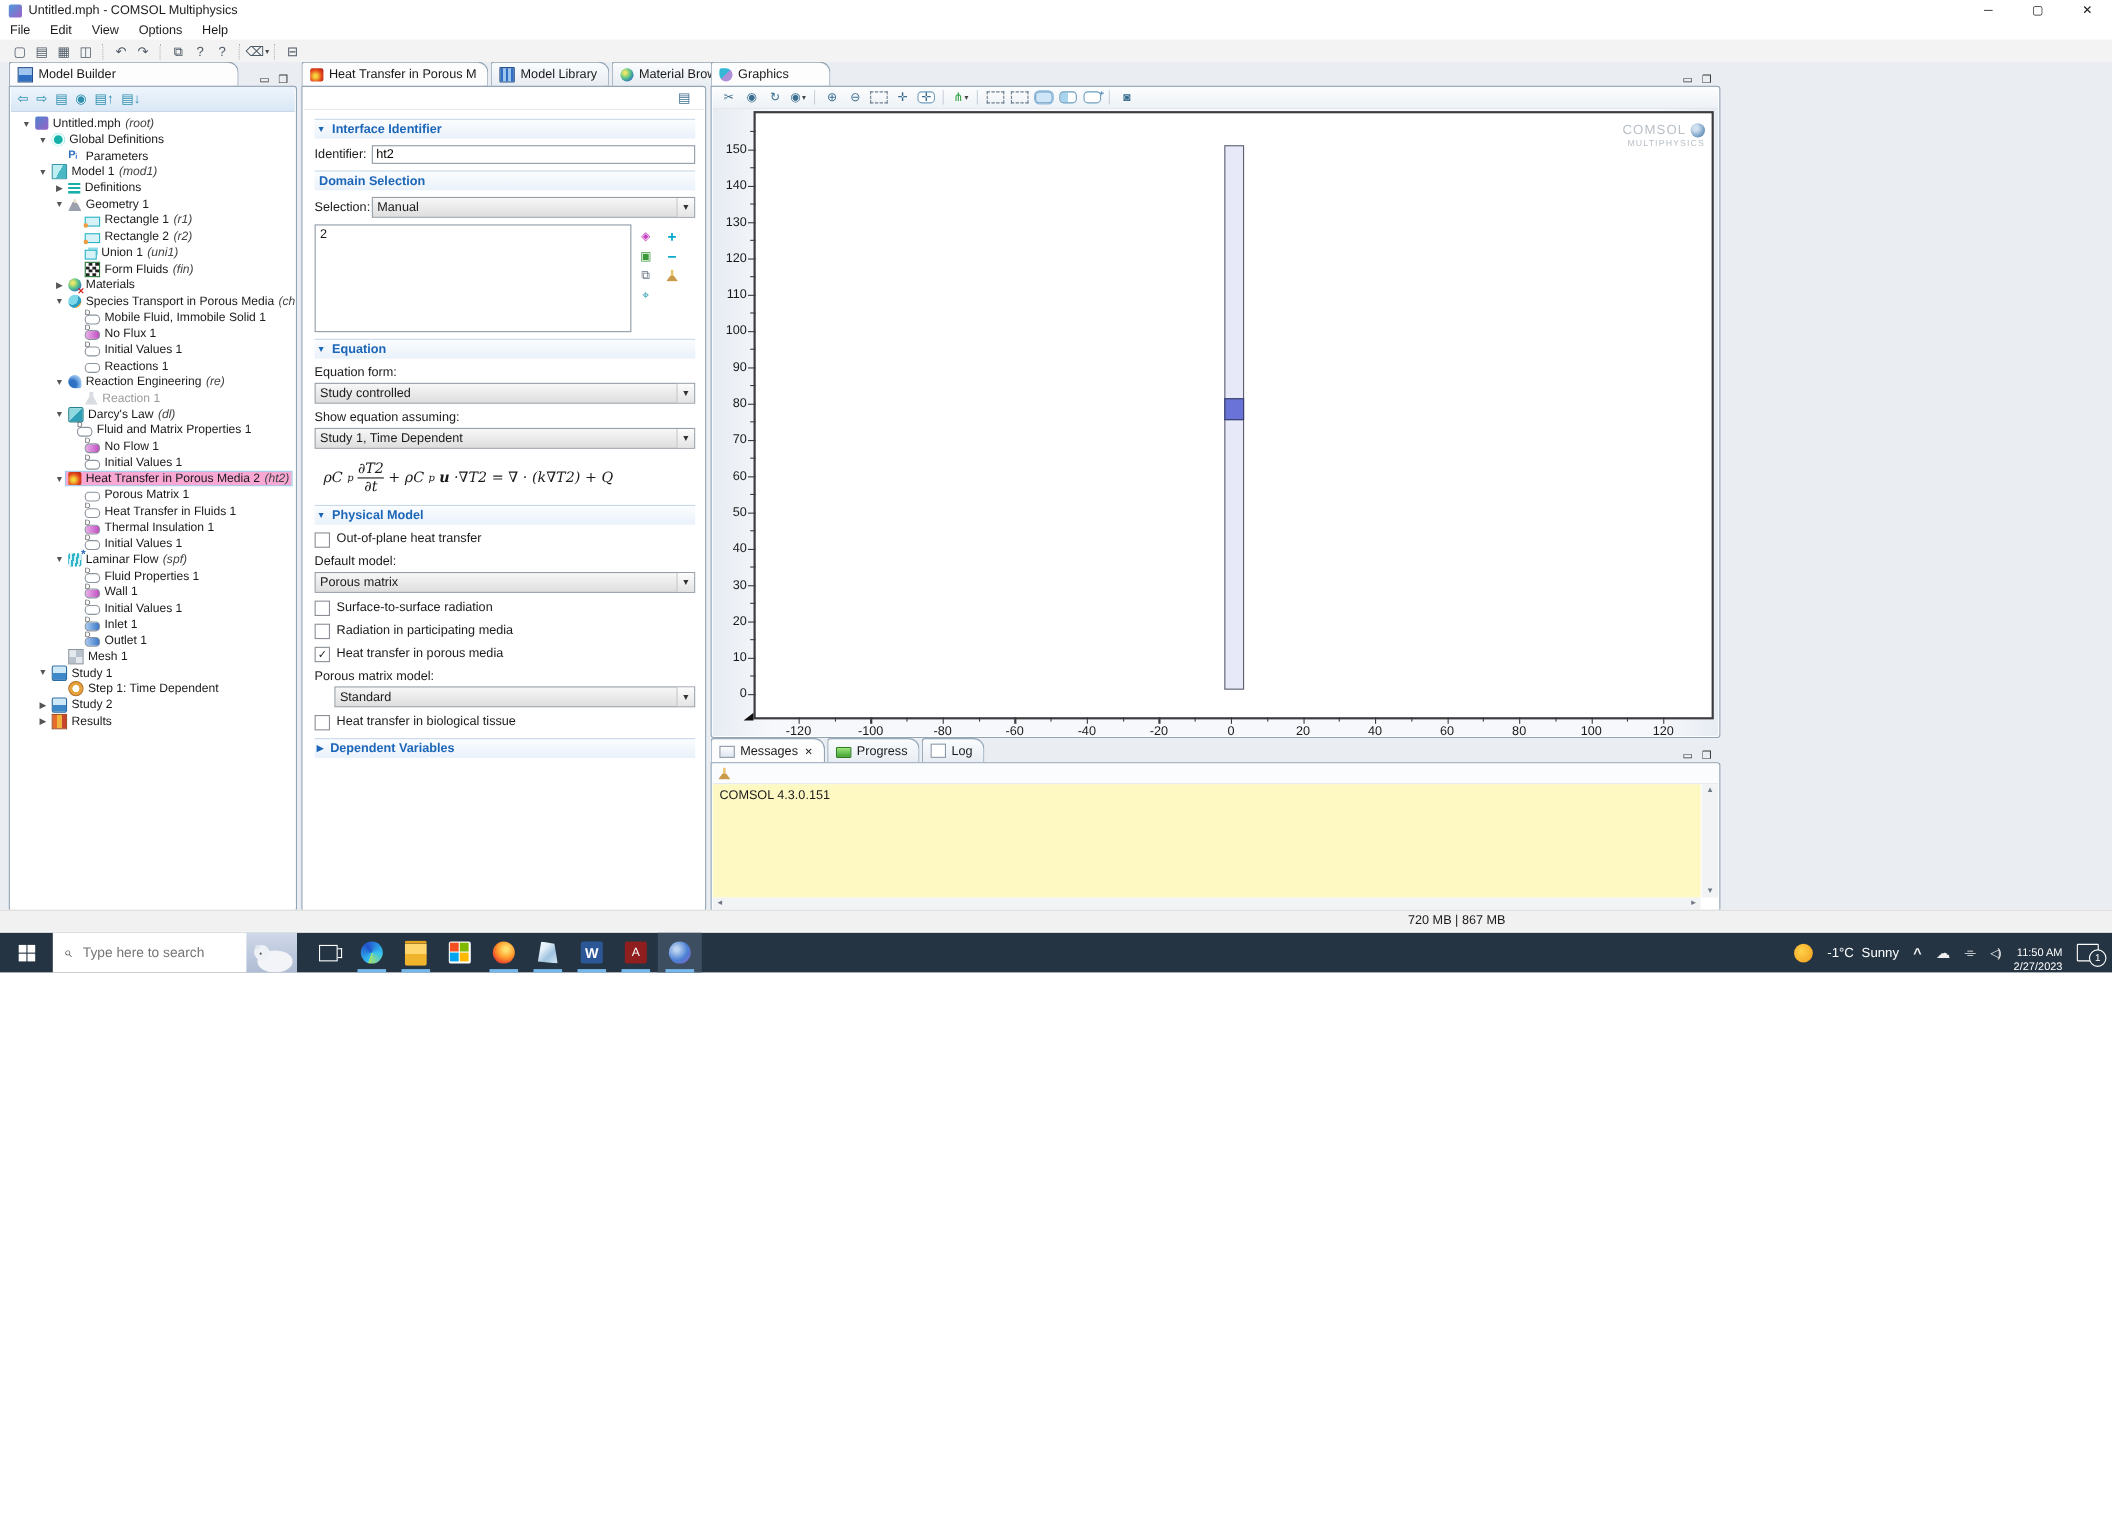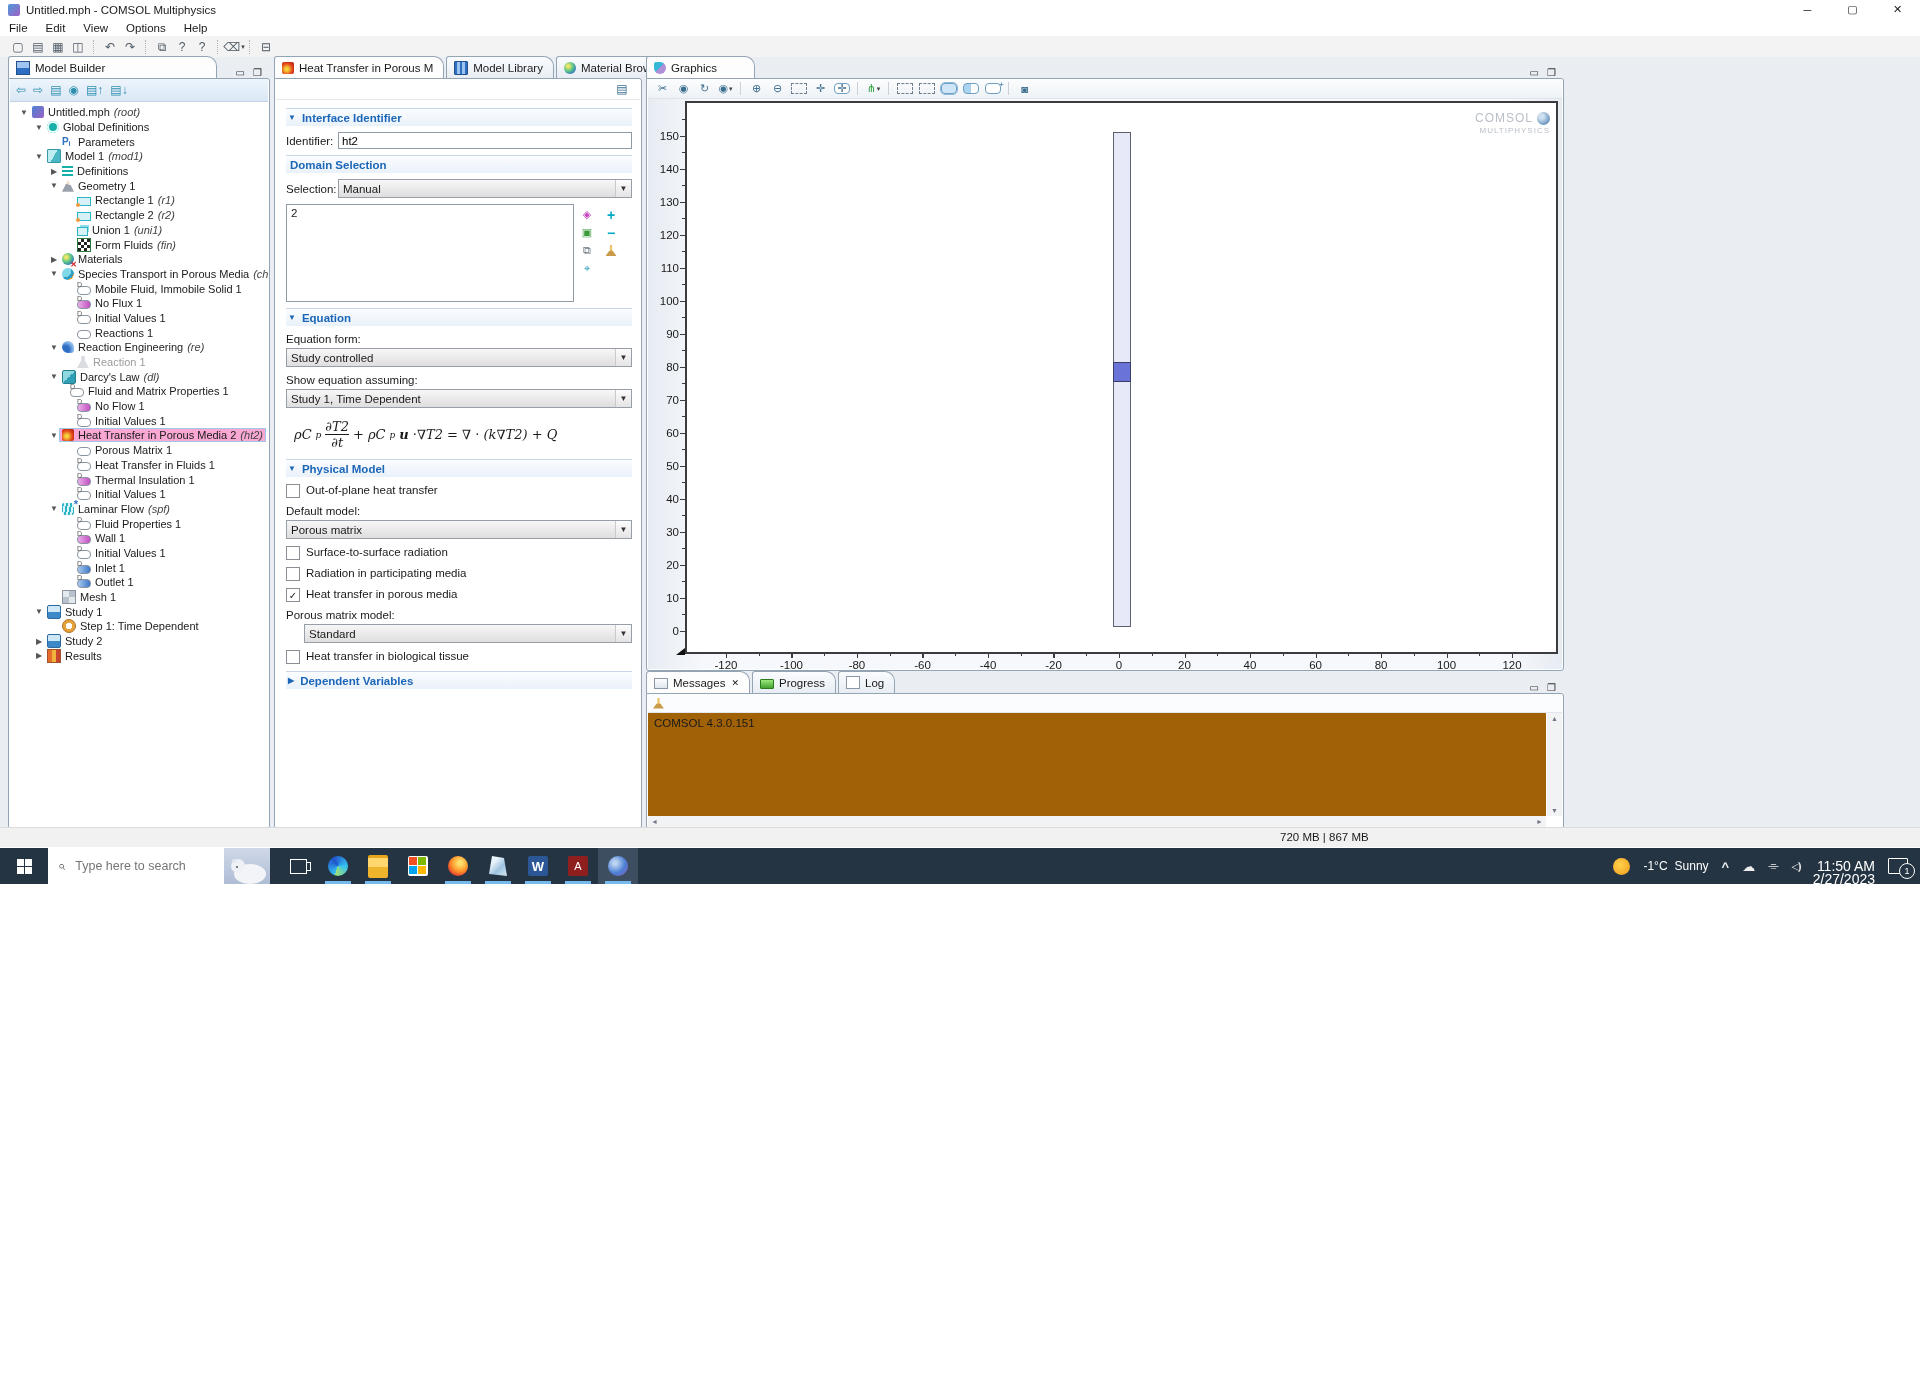--- a/index.html
+++ b/index.html
@@ -111,21 +111,21 @@
   .geom-rect{position:absolute;background:#e8e9f8;border:1px solid #5e6070;}
   .geom-sel{position:absolute;background:#6a74d8;border:1px solid #3a3f66;}
   .origin-arrow{position:absolute;width:0;height:0;border-top:7px solid transparent;border-right:9px solid #111;}
   .logo{position:absolute;text-align:right;color:#b9bfc7;line-height:11px;}
   .logo .l1{font-size:12px;letter-spacing:1px;display:flex;align-items:center;gap:4px;justify-content:flex-end;}
   .logo .l2{font-size:8px;letter-spacing:1px;}
   .logo .ball{width:13px;height:13px;border-radius:50%;background:radial-gradient(circle at 35% 35%,#cfe0f0 20%,#7fa6c9 60%,#4a6f96 100%);display:inline-block;}
   
   .msg-toolbar{position:absolute;left:1px;right:1px;top:0;height:18px;border-bottom:1px solid #e2e7ec;display:flex;align-items:center;padding-left:5px;background:#fbfcfd;}
   .broom{width:11px;height:11px;background:linear-gradient(#e8c06a 55%,#c89a4a 55%);clip-path:polygon(40% 0,60% 0,60% 45%,100% 100%,0 100%,40% 45%);}
-  .msg-content{position:absolute;left:1px;right:17px;top:19px;bottom:12px;background:#a16207;font-size:11.5px;padding:4px 6px;}
+  .msg-content{position:absolute;left:1px;right:17px;top:19px;bottom:12px;background:#fef9c3;font-size:11.5px;padding:4px 6px;}
   .vscroll{position:absolute;right:1px;top:19px;bottom:12px;width:15px;background:#f2f3f5;display:flex;flex-direction:column;justify-content:space-between;align-items:center;font-size:7px;color:#707885;padding:2px 0;box-sizing:border-box;}
   .hscroll{position:absolute;left:1px;right:17px;bottom:1px;height:11px;background:#f2f3f5;display:flex;justify-content:space-between;align-items:center;font-size:7px;color:#707885;padding:0 3px;}
   
   .statusbar{position:absolute;left:0;right:0;top:827px;height:19px;background:#f1f1f1;border-top:1px solid #dcdcdc;font-size:11.5px;}
   
   .taskbar{position:absolute;left:0;top:848px;width:1920px;height:36px;background:#24344366;background:#243443;display:flex;align-items:stretch;color:#fff;}
   .tb-start{width:48px;display:flex;align-items:center;justify-content:center;}
   .winlogo{width:15px;height:15px;display:grid;grid-template-columns:7px 7px;grid-template-rows:7px 7px;gap:1px;}
   .winlogo span{background:#fff;}
   .tb-search{width:222px;background:#fff;display:flex;align-items:center;color:#555;position:relative;margin:0;}
@@ -145,21 +145,21 @@
   .a-store span:nth-child(1){background:#f25022}.a-store span:nth-child(2){background:#7fba00}
   .a-store span:nth-child(3){background:#00a4ef}.a-store span:nth-child(4){background:#ffb900}
   .a-firefox{border-radius:50%;background:radial-gradient(circle at 60% 35%,#ffe26e 10%,#ff9a2c 45%,#e8442c 75%,#a02c8f 100%);}
   .a-glass{background:linear-gradient(135deg,#e8f2fa 30%,#9fc4e0 60%,#d8e8f4);clip-path:polygon(20% 0,80% 10%,95% 100%,5% 90%);}
   .a-word{background:#2b5797;border-radius:2px;color:#fff;font-weight:bold;font-size:13px;display:flex;align-items:center;justify-content:center;}
   .a-acrobat{background:#8f1f1f;border-radius:2px;color:#fff;display:flex;align-items:center;justify-content:center;font-size:11px;}
   .a-comsol{border-radius:50%;background:radial-gradient(circle at 35% 35%,#bcd4f0 10%,#4a7fd4 55%,#8f5cc4 100%);}
   .tb-right{margin-left:auto;display:flex;align-items:center;gap:13px;padding-right:12px;font-size:12px;}
   .sun{width:17px;height:17px;border-radius:50%;background:radial-gradient(circle at 40% 40%,#ffd24a,#f09a1c);}
   .tray{font-size:13px;color:#eee;}
-  .clock{text-align:right;font-size:14px;line-height:13px;margin-top:14px;}
+  .clock{text-align:right;font-size:10px;line-height:13px;margin-top:14px;}
   .notif{position:relative;width:18px;height:14px;border:1.5px solid #fff;border-radius:1px;}
   .notif .badge{position:absolute;right:-8px;bottom:-6px;width:14px;height:14px;border-radius:50%;background:#243443;border:1px solid #fff;color:#fff;font-size:9px;display:flex;align-items:center;justify-content:center;}
 </style>
 </head>
 <body>
 
 <div class="titlebar">
   <span class="appicon"></span>
   <span>Untitled.mph - COMSOL Multiphysics</span>
   <span class="winbtns">

